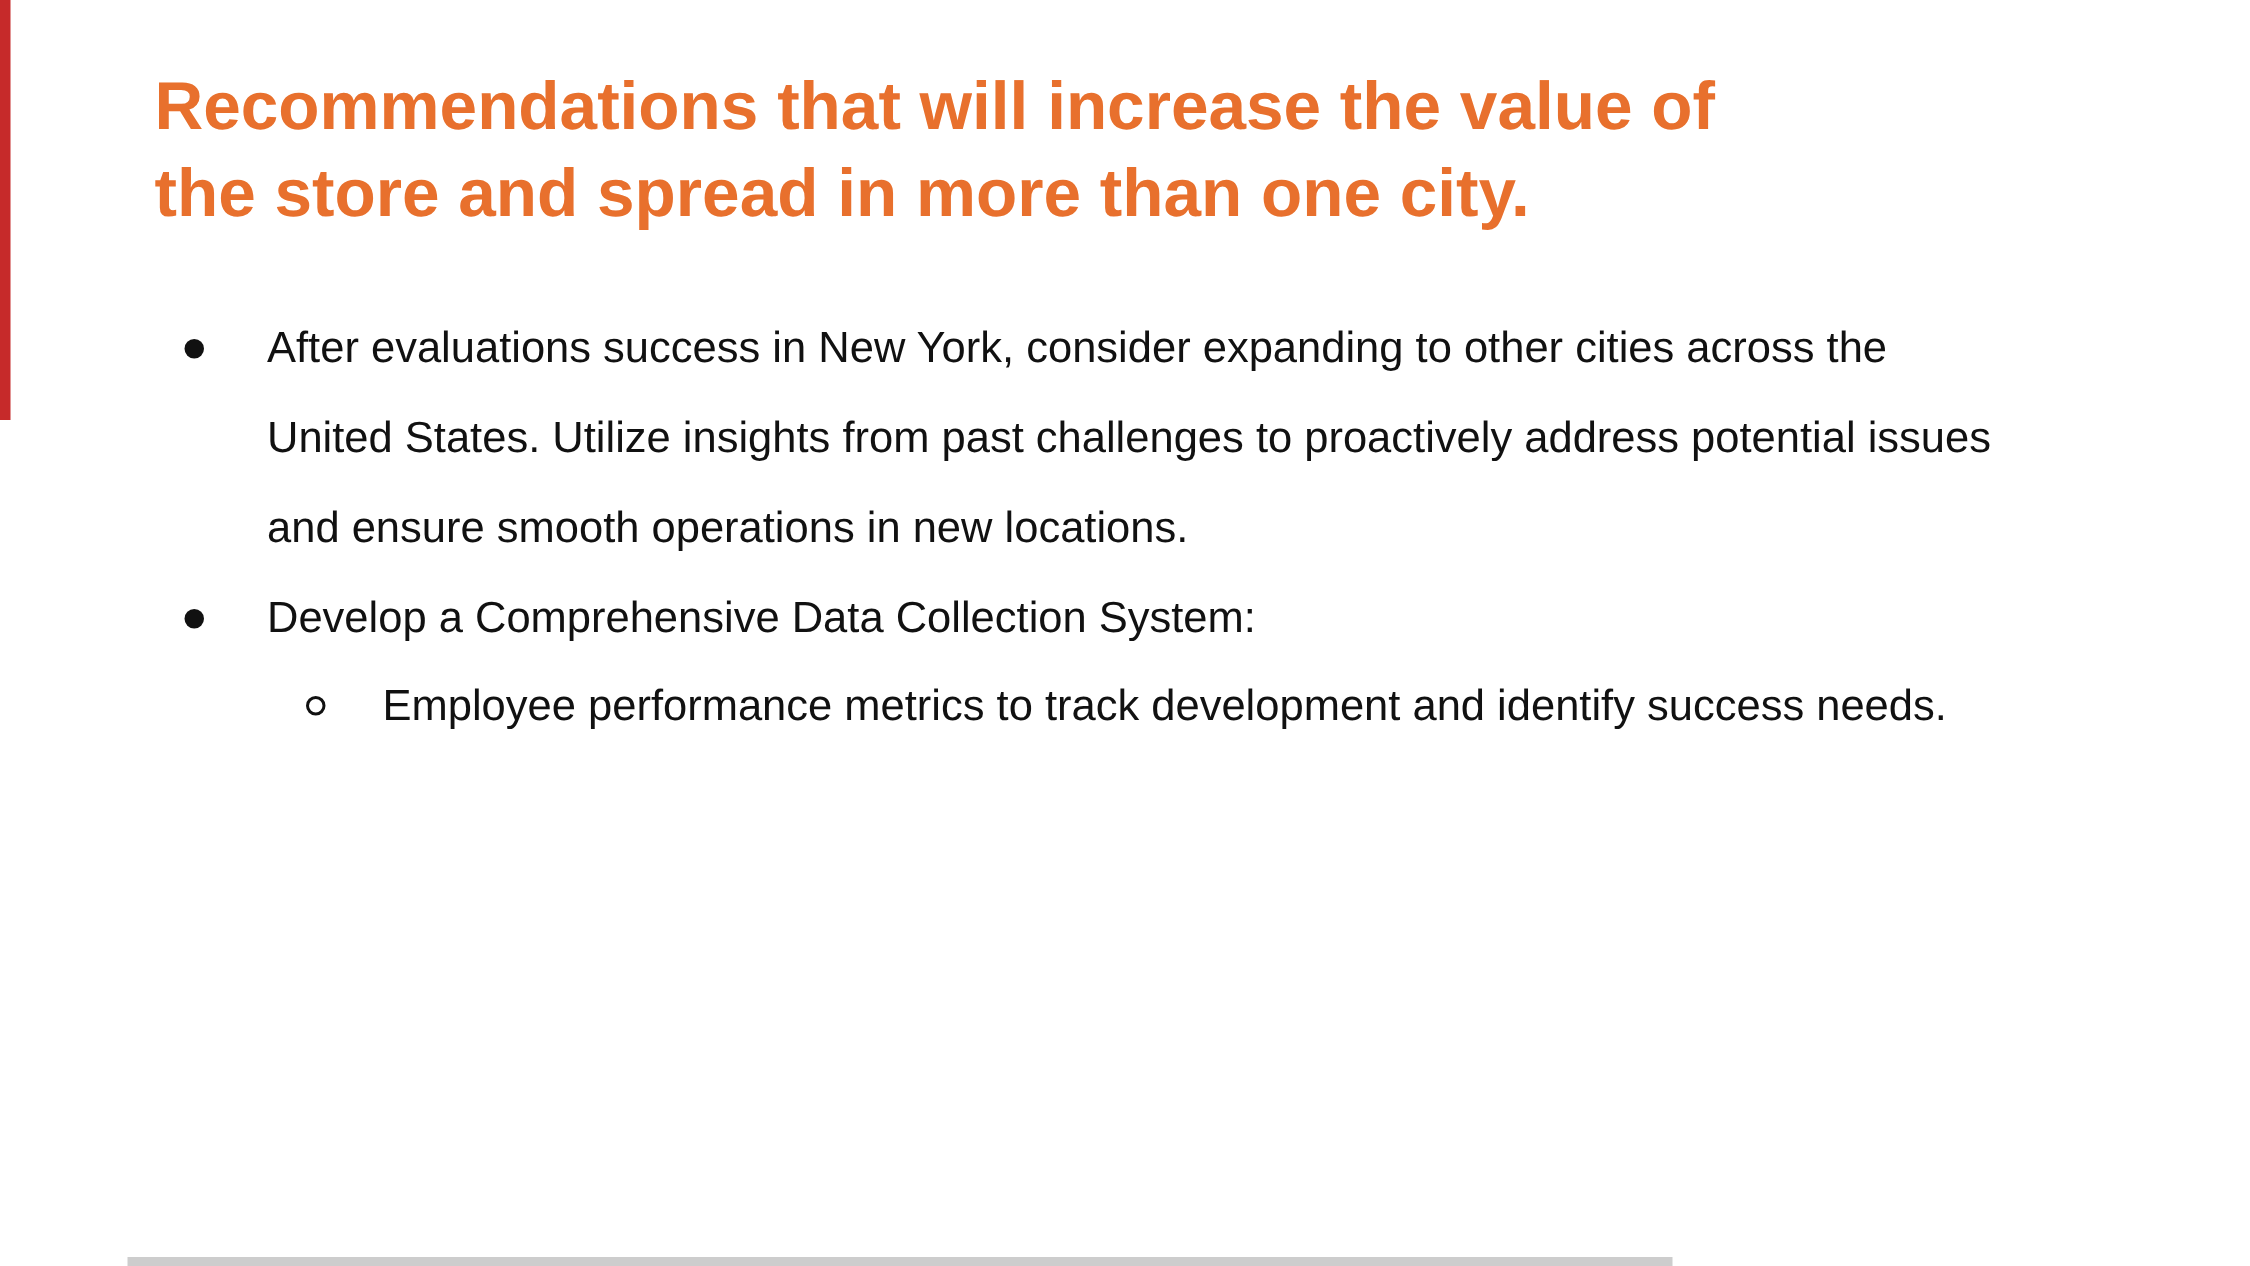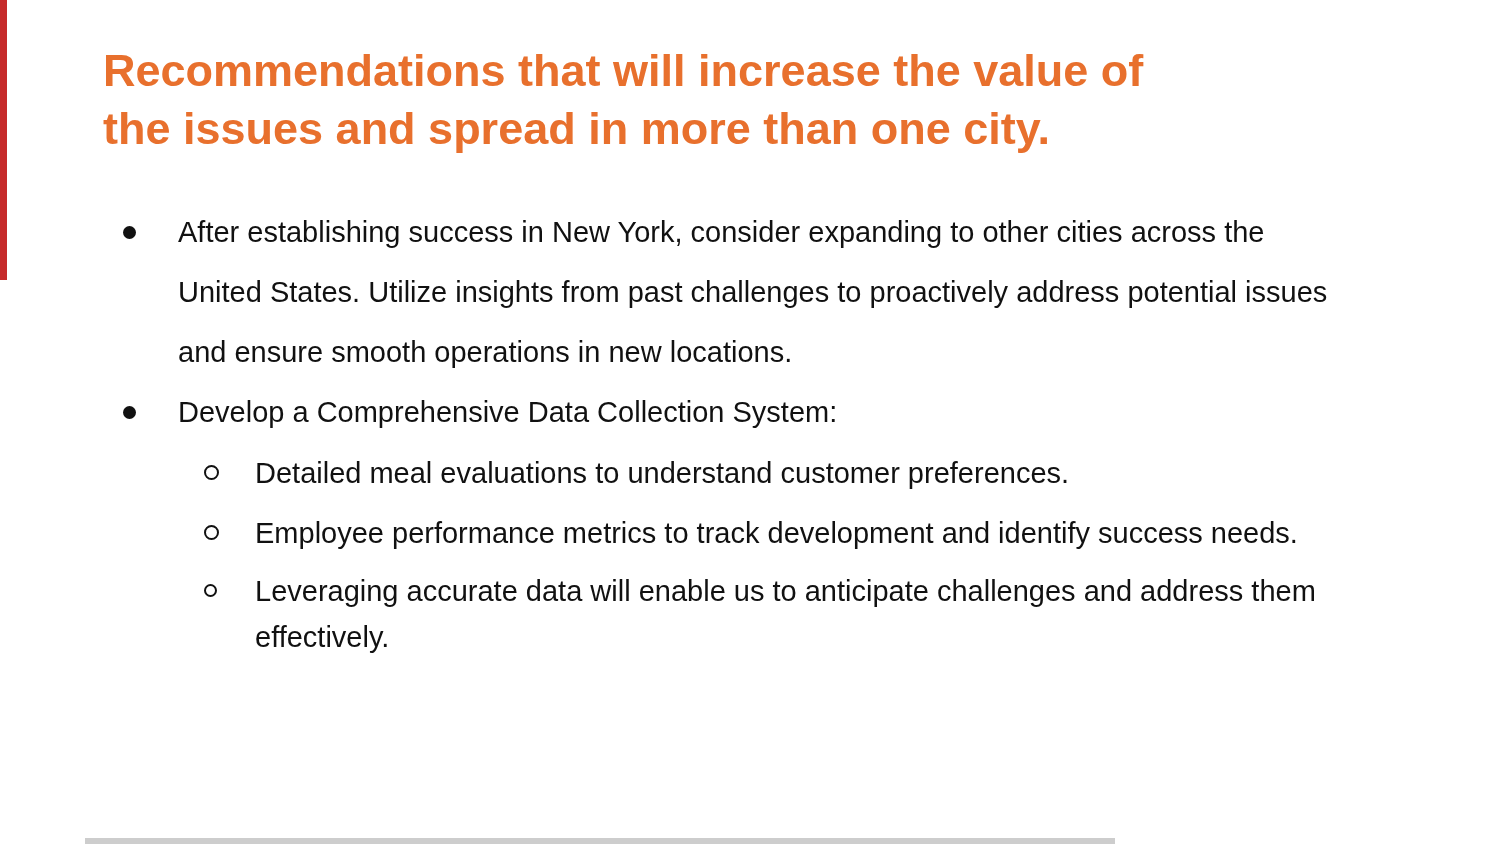--- a/index.html
+++ b/index.html
@@ -38,42 +38,33 @@
   .row.lv2:last-child { line-height:46px; margin-top:6px; }
   .row.lv2:last-child .marker { top:16px; width:13px; height:13px; }
 </style>
 </head>
 <body>
 
 <div class="slide">
   <div class="left-bar" style="background: rgb(198, 42, 42);"></div>
 
   <h1 class="title" style="color: rgb(232, 112, 45);">Recommendations that will increase the value of
-the issues and spread in more than one city.</h1>
+the store and spread in more than one city.</h1>
 
   <div class="list" id="list">
       <div class="row lv1">
         <span class="marker"></span>
-        <span class="txt">After establishing success in New York, consider expanding to other cities across the
+        <span class="txt">After evaluations success in New York, consider expanding to other cities across the
 United States. Utilize insights from past challenges to proactively address potential issues
 and ensure smooth operations in new locations.</span>
       </div>
       <div class="row lv1 bold">
         <span class="marker"></span>
         <span class="txt">Develop a Comprehensive Data Collection System:</span>
       </div>
       <div class="row lv2">
         <span class="marker"></span>
-        <span class="txt">Detailed meal evaluations to understand customer preferences.</span>
-      </div>
-      <div class="row lv2">
-        <span class="marker"></span>
         <span class="txt">Employee performance metrics to track development and identify success needs.</span>
-      </div>
-      <div class="row lv2 bold">
-        <span class="marker"></span>
-        <span class="txt">Leveraging accurate data will enable us to anticipate challenges and address them
-effectively.</span>
       </div>
     </div>
 
   <div class="bottom-bar" style="background: rgb(205, 205, 205);"></div>
 </div>
 
 </body></html>

